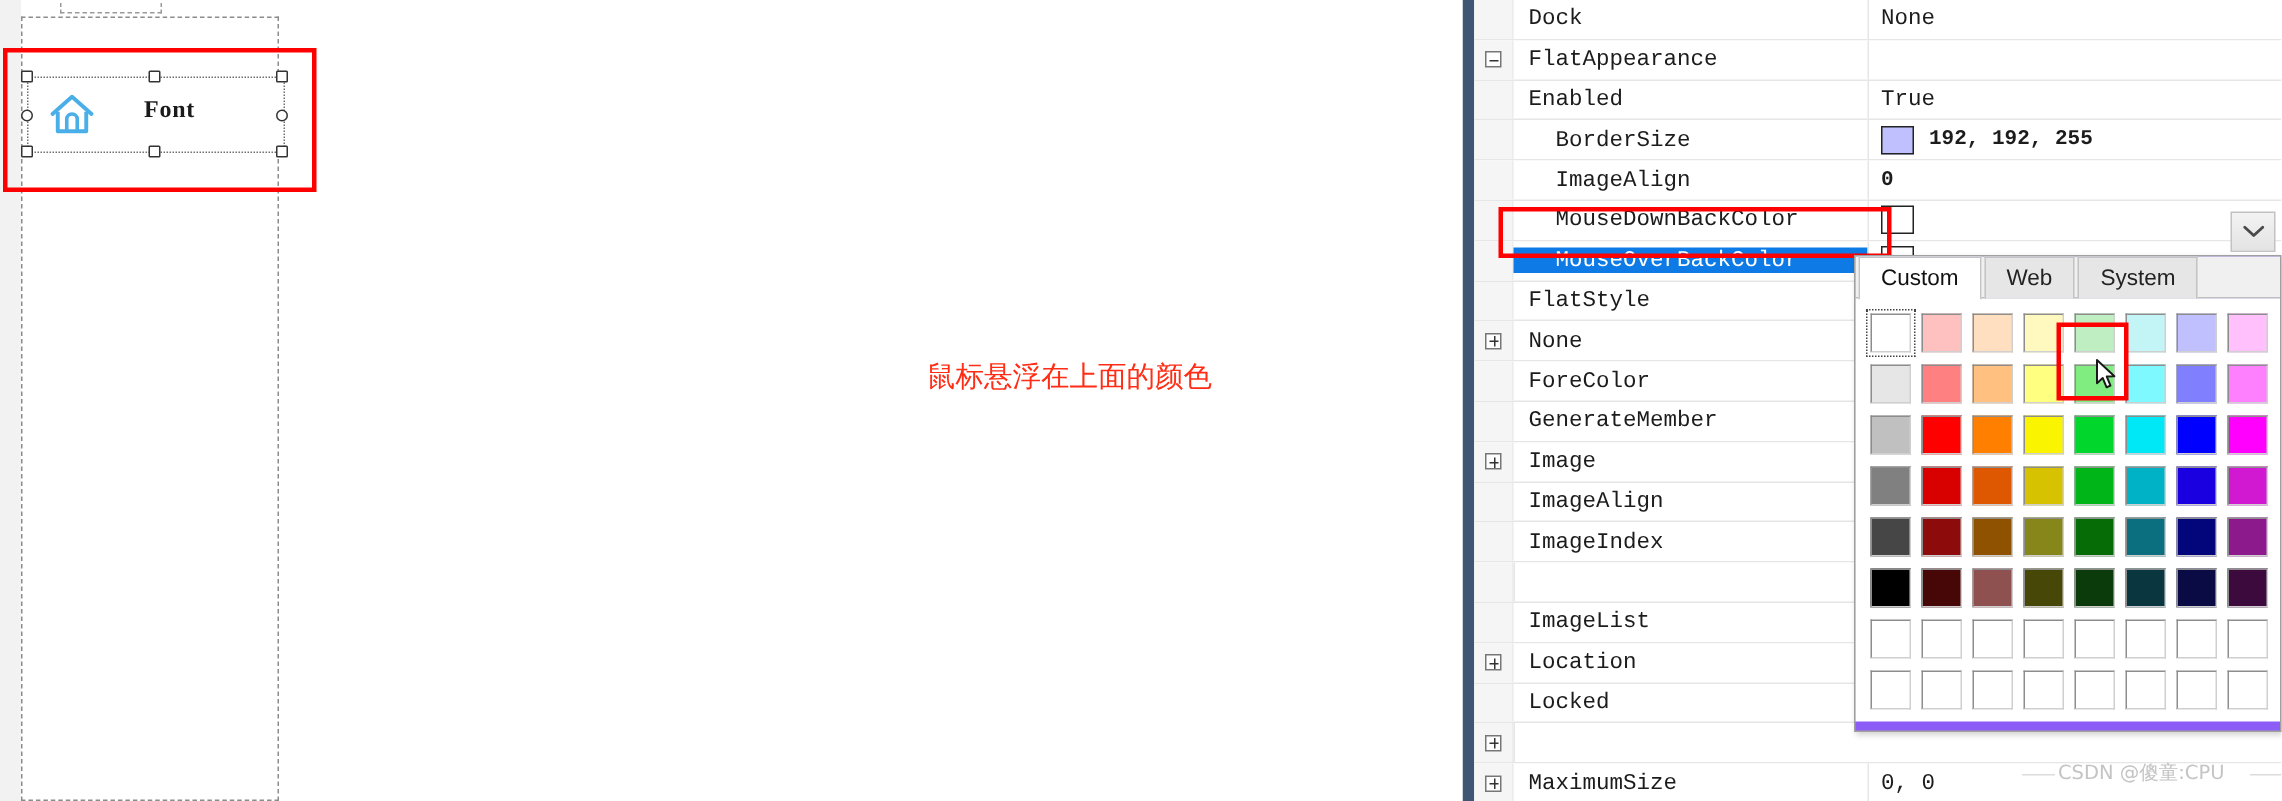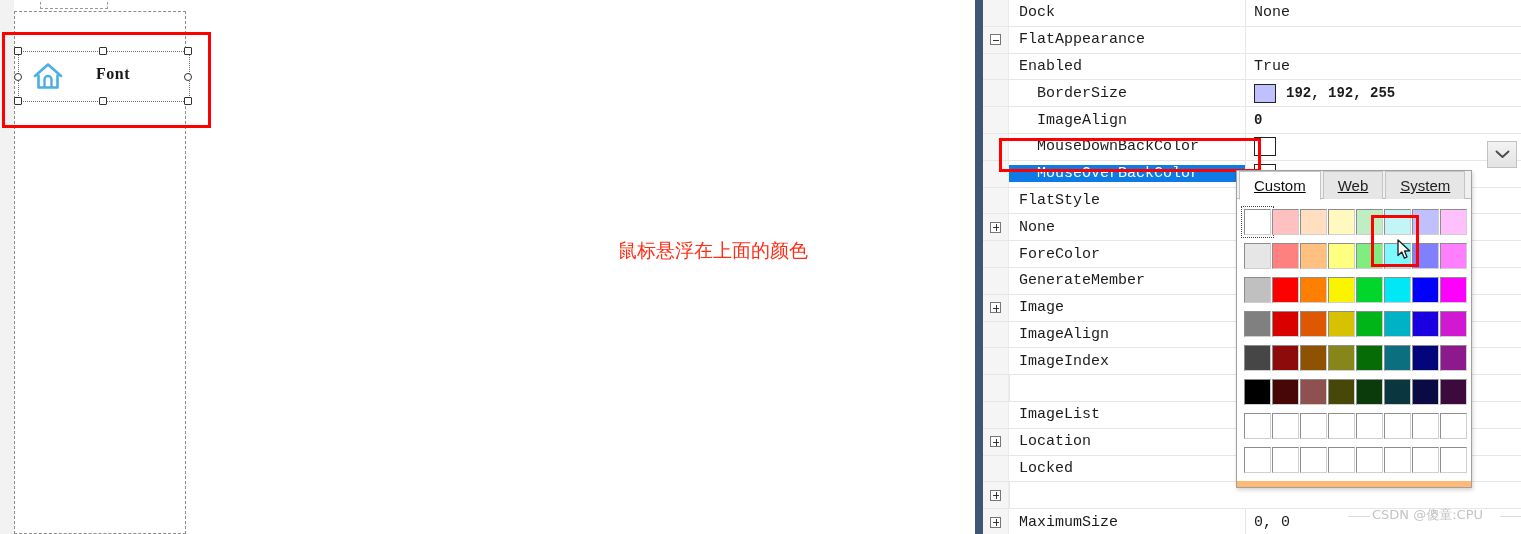--- a/index.html
+++ b/index.html
@@ -147,26 +147,25 @@
     background: linear-gradient(#f3f3f3,#e3e3e3);
     border: 1px solid #c2c2c2;
     display: flex; align-items: center; justify-content: center;
     z-index: 24;
   }
   #dropdown-btn svg { display: block; }
 
   
   #color-dropdown {
     position: absolute; left: 1236px; top: 170px;
-    width: 236px; height: 318px;
-    background: #fdba74;
+    width: 285px; height: 318px;
+    background: #8b5cf6;
     border: 1px solid #a0a0a0;
     z-index: 40;
     box-shadow: 1px 2px 4px rgba(0,0,0,.18);
-    text-decoration: underline;
   }
   #cd-tabs {
     display: flex; height: 28px; background: #f0f0f0;
     border-bottom: 1px solid #bdbdbd;
     padding-left: 2px;
   }
   .cd-tab {
     padding: 0 14px; height: 28px; line-height: 28px;
     font-size: 15px; color: #222;
     background: #e6e6e6;

